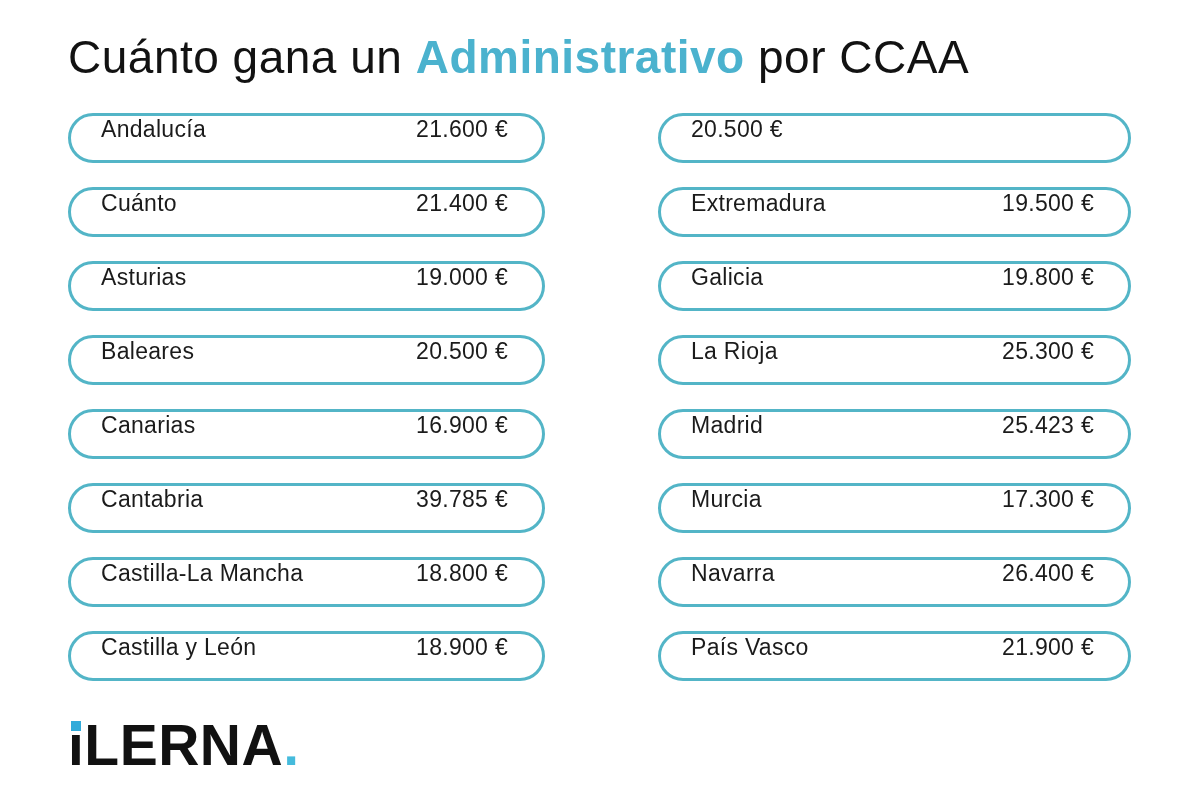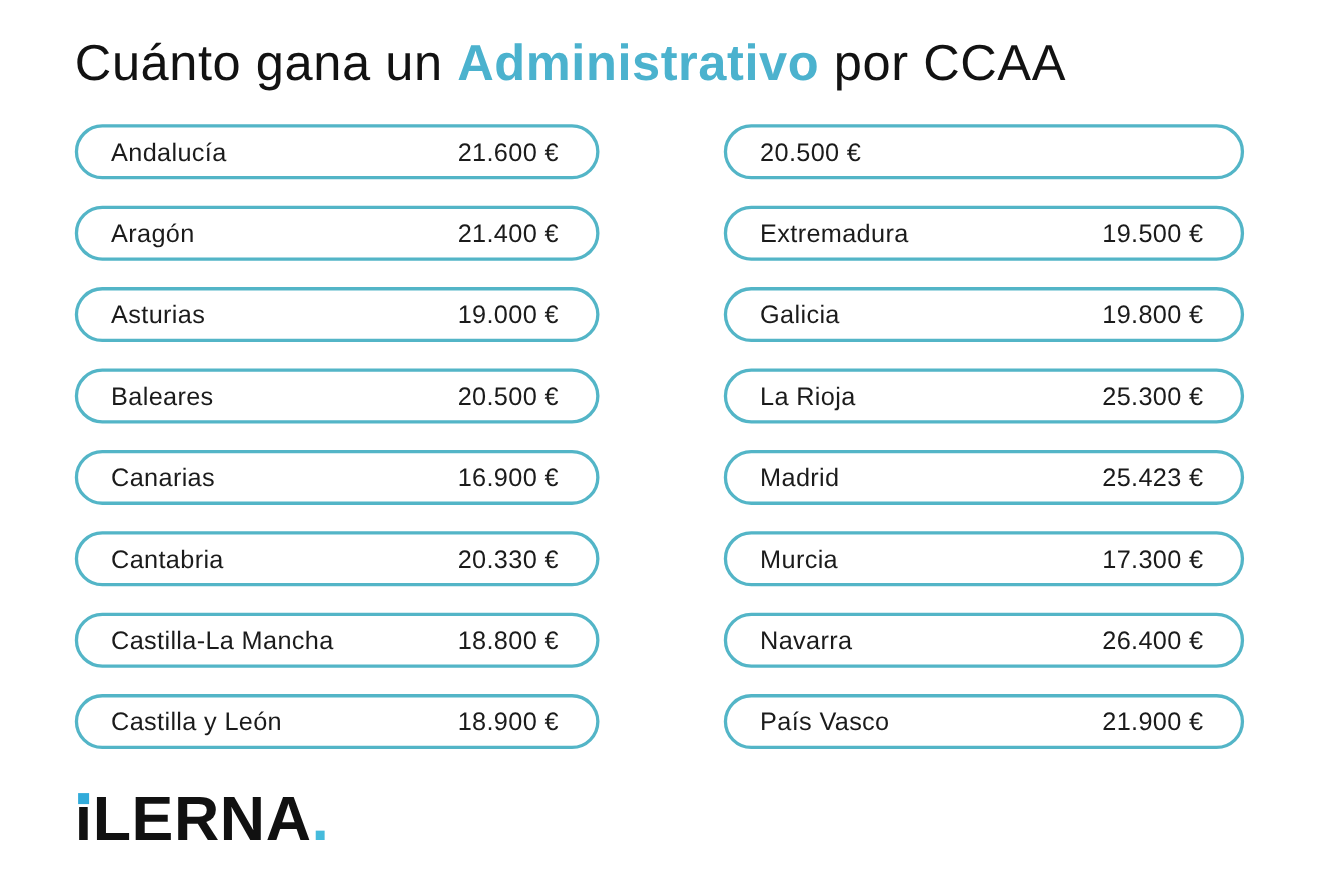--- a/index.html
+++ b/index.html
@@ -31,21 +31,20 @@
   }
   .col-left  { left: 68px;  width: 477px; }
   .col-right { left: 658px; width: 473px; }
 
   .pill {
     height: 50px;
     background: #ffffff;
     border: 3px solid #53b5c7;
     border-radius: 26px;
     display: flex;
-    align-items: center;
     justify-content: space-between;
     padding: 0 34px 0 30px;
     font-size: 23px;
     color: #1b1b1b;
   }
   .pill .rname { letter-spacing: 0.3px; }
   .pill .rval  { letter-spacing: 0.3px; }
 
   .logo {
     position: absolute;
@@ -71,38 +70,38 @@
 <div class="page">
 
   <h1 class="title"><span>Cuánto gana un </span><span class="hl">Administrativo</span><span> por CCAA</span></h1>
 
   <div class="col col-left">
     <div class="pill">
       <span class="rname">Andalucía</span>
       <span class="rval">21.600 €</span>
     </div>
     <div class="pill">
-      <span class="rname">Aragón</span>
+      <span class="rname">Cuánto</span>
       <span class="rval">21.400 €</span>
     </div>
     <div class="pill">
       <span class="rname">Asturias</span>
       <span class="rval">19.000 €</span>
     </div>
     <div class="pill">
       <span class="rname">Baleares</span>
       <span class="rval">20.500 €</span>
     </div>
     <div class="pill">
       <span class="rname">Canarias</span>
       <span class="rval">16.900 €</span>
     </div>
     <div class="pill">
       <span class="rname">Cantabria</span>
-      <span class="rval">20.330 €</span>
+      <span class="rval">39.785 €</span>
     </div>
     <div class="pill">
       <span class="rname">Castilla-La Mancha</span>
       <span class="rval">18.800 €</span>
     </div>
     <div class="pill">
       <span class="rname">Castilla y León</span>
       <span class="rval">18.900 €</span>
     </div>
   </div>

